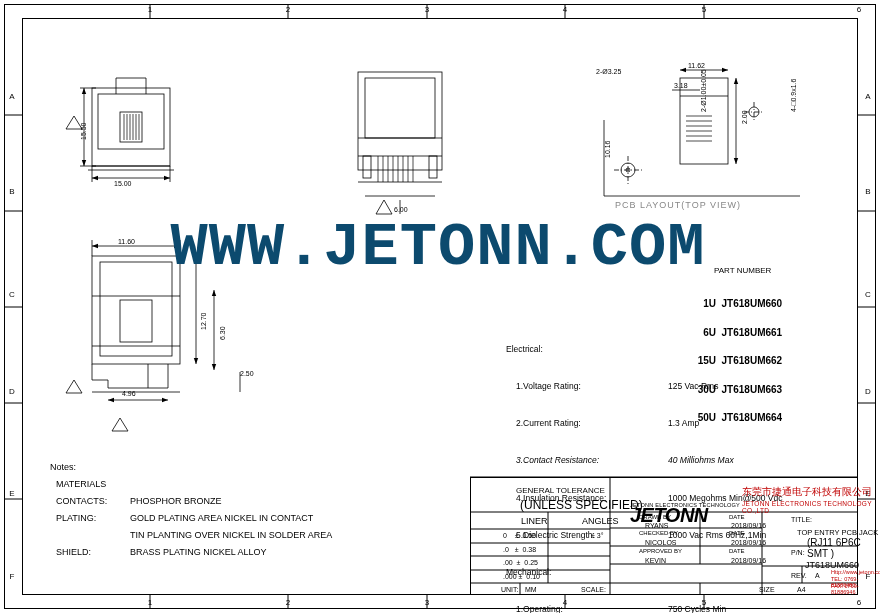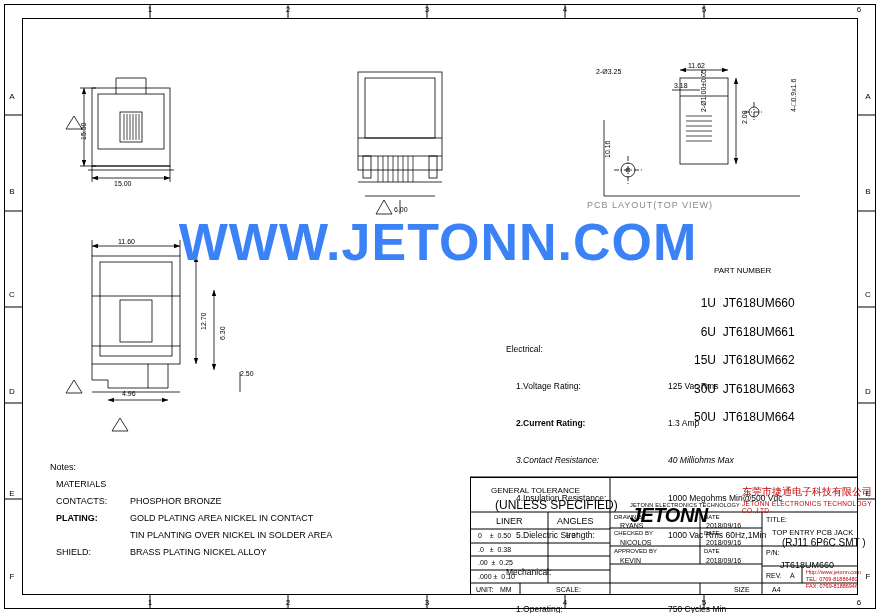--- a/index.html
+++ b/index.html
@@ -2,29 +2,29 @@
 <html><head>
 <meta charset="utf-8">
 <style>
   html,body{margin:0;padding:0;background:#fff;}
   body{font-family:"Liberation Sans", sans-serif;}
   #sheet{position:relative;width:880px;height:613px;background:#fff;overflow:hidden;}
   .frame-outer{position:absolute;left:4px;top:4px;width:872px;height:605px;border:1px solid #000;box-sizing:border-box;}
   .frame-inner{position:absolute;left:22px;top:18px;width:836px;height:577px;border:1px solid #000;box-sizing:border-box;}
   .zt{position:absolute;font-size:8px;color:#000;text-align:center;width:14px;}
   .zs{position:absolute;font-size:8px;color:#000;text-align:center;width:14px;line-height:14px;}
-  .wm{position:absolute;left:28px;top:212px;width:820px;text-align:center;font-size:52px;font-weight:bold;color:#3b82f6;letter-spacing:1px;font-family:Liberation Sans, sans-serif;white-space:nowrap;}
+  .wm{position:absolute;left:28px;top:212px;width:820px;text-align:center;font-size:62px;font-weight:bold;color:#0c4a6e;letter-spacing:1px;font-family:Liberation Mono, monospace;white-space:nowrap;}
   .draw{position:absolute;color:#000;font-size:7px;}
   .spec{position:absolute;font-size:8.5px;color:#000;line-height:12.4px;white-space:pre;}
   .notes{position:absolute;font-size:9px;color:#000;line-height:17px;}
-  .pn-block{position:absolute;font-size:12px;color:#000;line-height:9.5px;white-space:pre;}
+  .pn-block{position:absolute;font-size:10px;color:#000;line-height:9.5px;white-space:pre;font-weight:bold;}
   .pn-title{position:absolute;font-size:8px;color:#000;}
   
   .tb{position:absolute;left:470px;top:477px;width:388px;height:118px;border:1px solid #000;box-sizing:border-box;}
-  .tbtxt{position:absolute;font-size:7px;color:#000;}
+  .tbtxt{position:absolute;font-size:7px;color:#000;margin-left:25px;}
   .jet{position:absolute;font-size:20px;font-weight:bold;font-style:italic;color:#000;letter-spacing:-0.5px;}
   .jetsub{position:absolute;font-size:5.6px;color:#000;letter-spacing:0.2px;}
   .cn{position:absolute;font-size:10px;color:#c00000;}
   .cn2{position:absolute;font-size:6.5px;color:#c00000;letter-spacing:0.3px;}
   .small{font-size:6px;}
   svg{position:absolute;left:0;top:0;overflow:visible;}
   .rot{transform-origin:0 0;}
 </style>
 </head>
 <body>
@@ -206,56 +206,56 @@
   <div class="draw" style="left:122px;top:390px;">4.96</div>
   <div class="draw" style="left:240px;top:370px;">2.50</div>
   <div class="draw" style="left:394px;top:206px;">6.00</div>
   <div class="draw" style="left:688px;top:62px;">11.62</div>
   <div class="draw" style="left:674px;top:82px;">3.18</div>
   <div class="draw rot" style="left:741px;top:124px;transform:rotate(-90deg);">2.00</div>
   <div class="draw rot" style="left:604px;top:158px;transform:rotate(-90deg);">10.16</div>
   <div class="draw" style="left:596px;top:68px;">2-Ø3.25</div>
   <div class="draw rot" style="left:700px;top:112px;transform:rotate(-90deg);">2-Ø1.00±0.05</div>
   <div class="draw rot" style="left:790px;top:112px;transform:rotate(-90deg);">4-□0.9x1.6</div>
-  <div class="draw" style="left:587px;top:200px;font-size:9px;letter-spacing:1px;color:#888;">PCB LAYOUT(TOP VIEW)</div>
+  <div class="draw" style="left:615px;top:200px;font-size:9px;letter-spacing:1px;color:#888;">PCB LAYOUT(TOP VIEW)</div>
 
   <div class="wm">WWW.JETONN.COM</div>
 
   <div class="pn-title" style="left:714px;top:266px;">PART NUMBER</div>
   <div class="pn-block" style="left:690px;top:280px;">
     <div><span style="display:inline-block;width:26px;text-align:right;">1U</span>&nbsp;&nbsp;<span>JT618UM660</span></div>
     <div><span style="display:inline-block;width:26px;text-align:right;">6U</span>&nbsp;&nbsp;<span>JT618UM661</span></div>
     <div><span style="display:inline-block;width:26px;text-align:right;">15U</span>&nbsp;&nbsp;<span>JT618UM662</span></div>
     <div><span style="display:inline-block;width:26px;text-align:right;">30U</span>&nbsp;&nbsp;<span>JT618UM663</span></div>
     <div><span style="display:inline-block;width:26px;text-align:right;">50U</span>&nbsp;&nbsp;<span>JT618UM664</span></div>
   </div>
 
   <div class="spec" style="left:506px;top:318px;">
     <div>Electrical:</div>
     <div style="padding-left:10px;"><span style="display:inline-block;width:152px;">1.Voltage Rating:</span><span>125 Vac Rms</span></div>
-    <div style="padding-left:10px;"><span style="display:inline-block;width:152px;font-weight:bold;">2.Current Rating:</span><span>1.3 Amp</span></div>
+    <div style="padding-left:10px;"><span style="display:inline-block;width:152px;">2.Current Rating:</span><span>1.3 Amp</span></div>
     <div style="padding-left:10px;font-style:italic;"><span style="display:inline-block;width:152px;">3.Contact Resistance:</span><span>40 Milliohms Max</span></div>
     <div style="padding-left:10px;"><span style="display:inline-block;width:152px;">4.Insulation Resistance:</span><span>1000 Megohms Min@500 Vdc</span></div>
     <div style="padding-left:10px;"><span style="display:inline-block;width:152px;">5.Dielectric Strength:</span><span>1000 Vac Rms 60Hz,1Min</span></div>
     <div>Mechanical:</div>
     <div style="padding-left:10px;"><span style="display:inline-block;width:152px;">1.Operating:</span><span>750 Cycles Min</span></div>
     
     
     
     
   </div>
 
   <div class="notes" style="left:50px;top:459px;">
     <div>Notes:</div>
     <div style="padding-left:6px;">MATERIALS</div>
     <div style="padding-left:6px;">
       <span style="display:inline-block;width:74px;">CONTACTS:</span><span>PHOSPHOR BRONZE</span>
     </div>
     <div style="padding-left:6px;">
-      <span style="display:inline-block;width:74px;font-weight:bold;">PLATING:</span><span>GOLD PLATING AREA NICKEL IN CONTACT</span>
+      <span style="display:inline-block;width:74px;">PLATING:</span><span>GOLD PLATING AREA NICKEL IN CONTACT</span>
     </div>
     <div style="padding-left:80px;"><span>TIN PLANTING OVER NICKEL IN SOLDER AREA</span></div>
     <div style="padding-left:6px;">
       <span style="display:inline-block;width:74px;">SHIELD:</span><span>BRASS PLATING NICKEL ALLOY</span>
     </div>
   </div>
 
   <div class="tb"></div>
   <svg width="880" height="613">
     <g stroke="#000" stroke-width="1">

